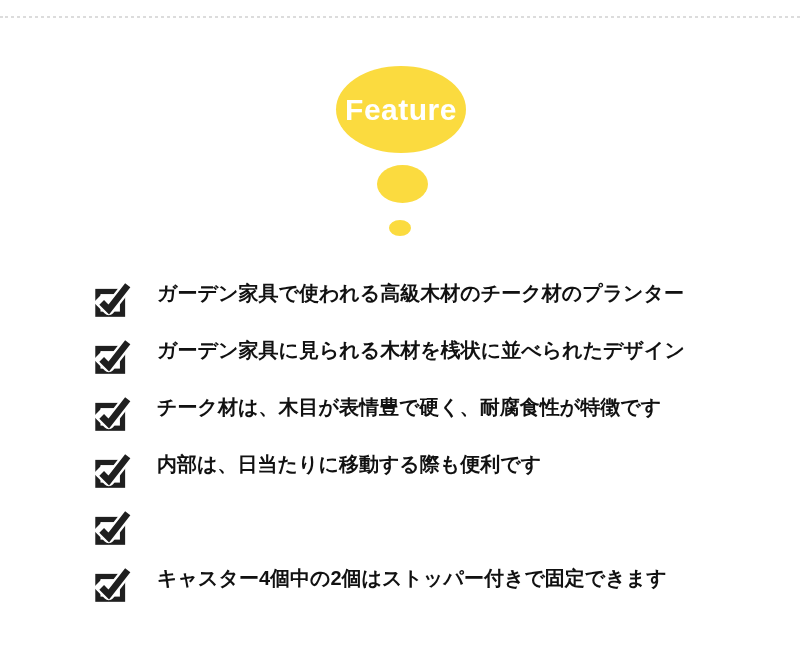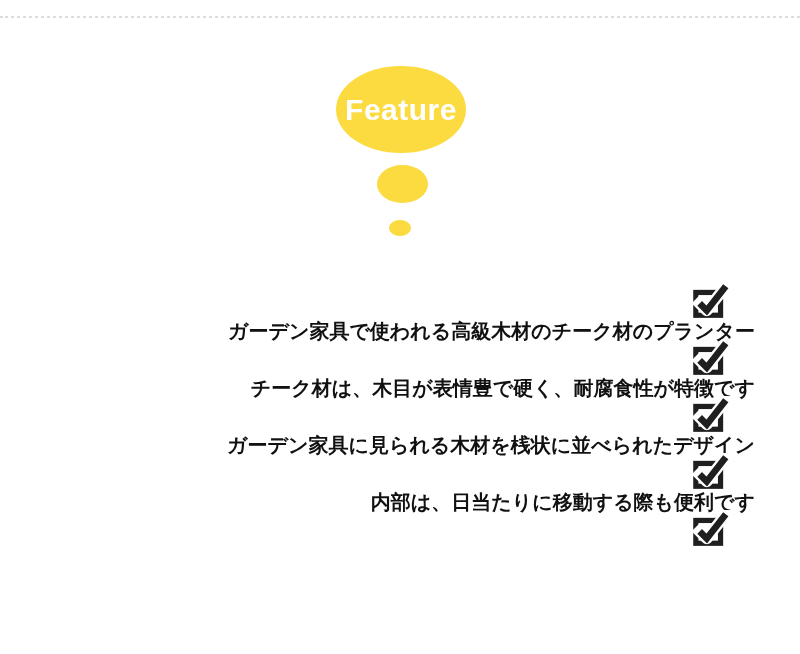--- a/index.html
+++ b/index.html
@@ -54,23 +54,22 @@
 
   
   .feature-list {
     position: absolute;
     left: 95px;
     top: 267px;
     width: 660px;
   }
   .feature-row {
     display: flex;
-    align-items: flex-end;
+    align-items: flex-start;
     height: 57px;
-    flex-direction: column;
   }
   .check-icon {
     width: 38px;
     height: 36px;
     flex: 0 0 38px;
     margin-right: 24px;
     transform: translateY(-1px);
   }
   .feature-text {
     font-size: 20px;
@@ -105,47 +104,55 @@
       </svg>
       <span class="feature-text">ガーデン家具で使われる高級木材のチーク材のプランター</span>
     </div>
 
     <div class="feature-row">
       <svg class="check-icon" viewBox="0 0 40 38" aria-hidden="true">
         <rect x="3" y="10" width="26" height="24" fill="#ffffff" stroke="#1f1f1f" stroke-width="5.5"></rect>
         <polyline points="7,21.5 14.5,29 34.5,3.5" fill="none" stroke="#ffffff" stroke-width="12" stroke-linecap="square" stroke-linejoin="round"></polyline>
         <polyline points="7,21.5 14.5,29 34.5,3.5" fill="none" stroke="#1f1f1f" stroke-width="7" stroke-linecap="butt" stroke-linejoin="miter"></polyline>
       </svg>
-      <span class="feature-text">チーク材は、木目が表情豊で硬く、耐腐食性が特徴です</span>
+      <span class="feature-text">ガーデン家具に見られる木材を桟状に並べられたデザイン</span>
     </div>
 
     <div class="feature-row">
       <svg class="check-icon" viewBox="0 0 40 38" aria-hidden="true">
         <rect x="3" y="10" width="26" height="24" fill="#ffffff" stroke="#1f1f1f" stroke-width="5.5"></rect>
         <polyline points="7,21.5 14.5,29 34.5,3.5" fill="none" stroke="#ffffff" stroke-width="12" stroke-linecap="square" stroke-linejoin="round"></polyline>
         <polyline points="7,21.5 14.5,29 34.5,3.5" fill="none" stroke="#1f1f1f" stroke-width="7" stroke-linecap="butt" stroke-linejoin="miter"></polyline>
       </svg>
-      <span class="feature-text">ガーデン家具に見られる木材を桟状に並べられたデザイン</span>
+      <span class="feature-text">チーク材は、木目が表情豊で硬く、耐腐食性が特徴です</span>
     </div>
 
     <div class="feature-row">
       <svg class="check-icon" viewBox="0 0 40 38" aria-hidden="true">
         <rect x="3" y="10" width="26" height="24" fill="#ffffff" stroke="#1f1f1f" stroke-width="5.5"></rect>
         <polyline points="7,21.5 14.5,29 34.5,3.5" fill="none" stroke="#ffffff" stroke-width="12" stroke-linecap="square" stroke-linejoin="round"></polyline>
         <polyline points="7,21.5 14.5,29 34.5,3.5" fill="none" stroke="#1f1f1f" stroke-width="7" stroke-linecap="butt" stroke-linejoin="miter"></polyline>
       </svg>
       <span class="feature-text">内部は、日当たりに移動する際も便利です</span>
     </div>
 
     <div class="feature-row">
       <svg class="check-icon" viewBox="0 0 40 38" aria-hidden="true">
         <rect x="3" y="10" width="26" height="24" fill="#ffffff" stroke="#1f1f1f" stroke-width="5.5"></rect>
         <polyline points="7,21.5 14.5,29 34.5,3.5" fill="none" stroke="#ffffff" stroke-width="12" stroke-linecap="square" stroke-linejoin="round"></polyline>
         <polyline points="7,21.5 14.5,29 34.5,3.5" fill="none" stroke="#1f1f1f" stroke-width="7" stroke-linecap="butt" stroke-linejoin="miter"></polyline>
       </svg>
     </div>
 
+    <div class="feature-row">
+      <svg class="check-icon" viewBox="0 0 40 38" aria-hidden="true">
+        <rect x="3" y="10" width="26" height="24" fill="#ffffff" stroke="#1f1f1f" stroke-width="5.5"></rect>
+        <polyline points="7,21.5 14.5,29 34.5,3.5" fill="none" stroke="#ffffff" stroke-width="12" stroke-linecap="square" stroke-linejoin="round"></polyline>
+        <polyline points="7,21.5 14.5,29 34.5,3.5" fill="none" stroke="#1f1f1f" stroke-width="7" stroke-linecap="butt" stroke-linejoin="miter"></polyline>
+      </svg>
+      <span class="feature-text">キャスター4個中の2個はストッパー付きで固定できます</span>
+    </div>
 
   </div>
 
   <div class="divider bottom"></div>
 
 </div>
 
 </body></html>

